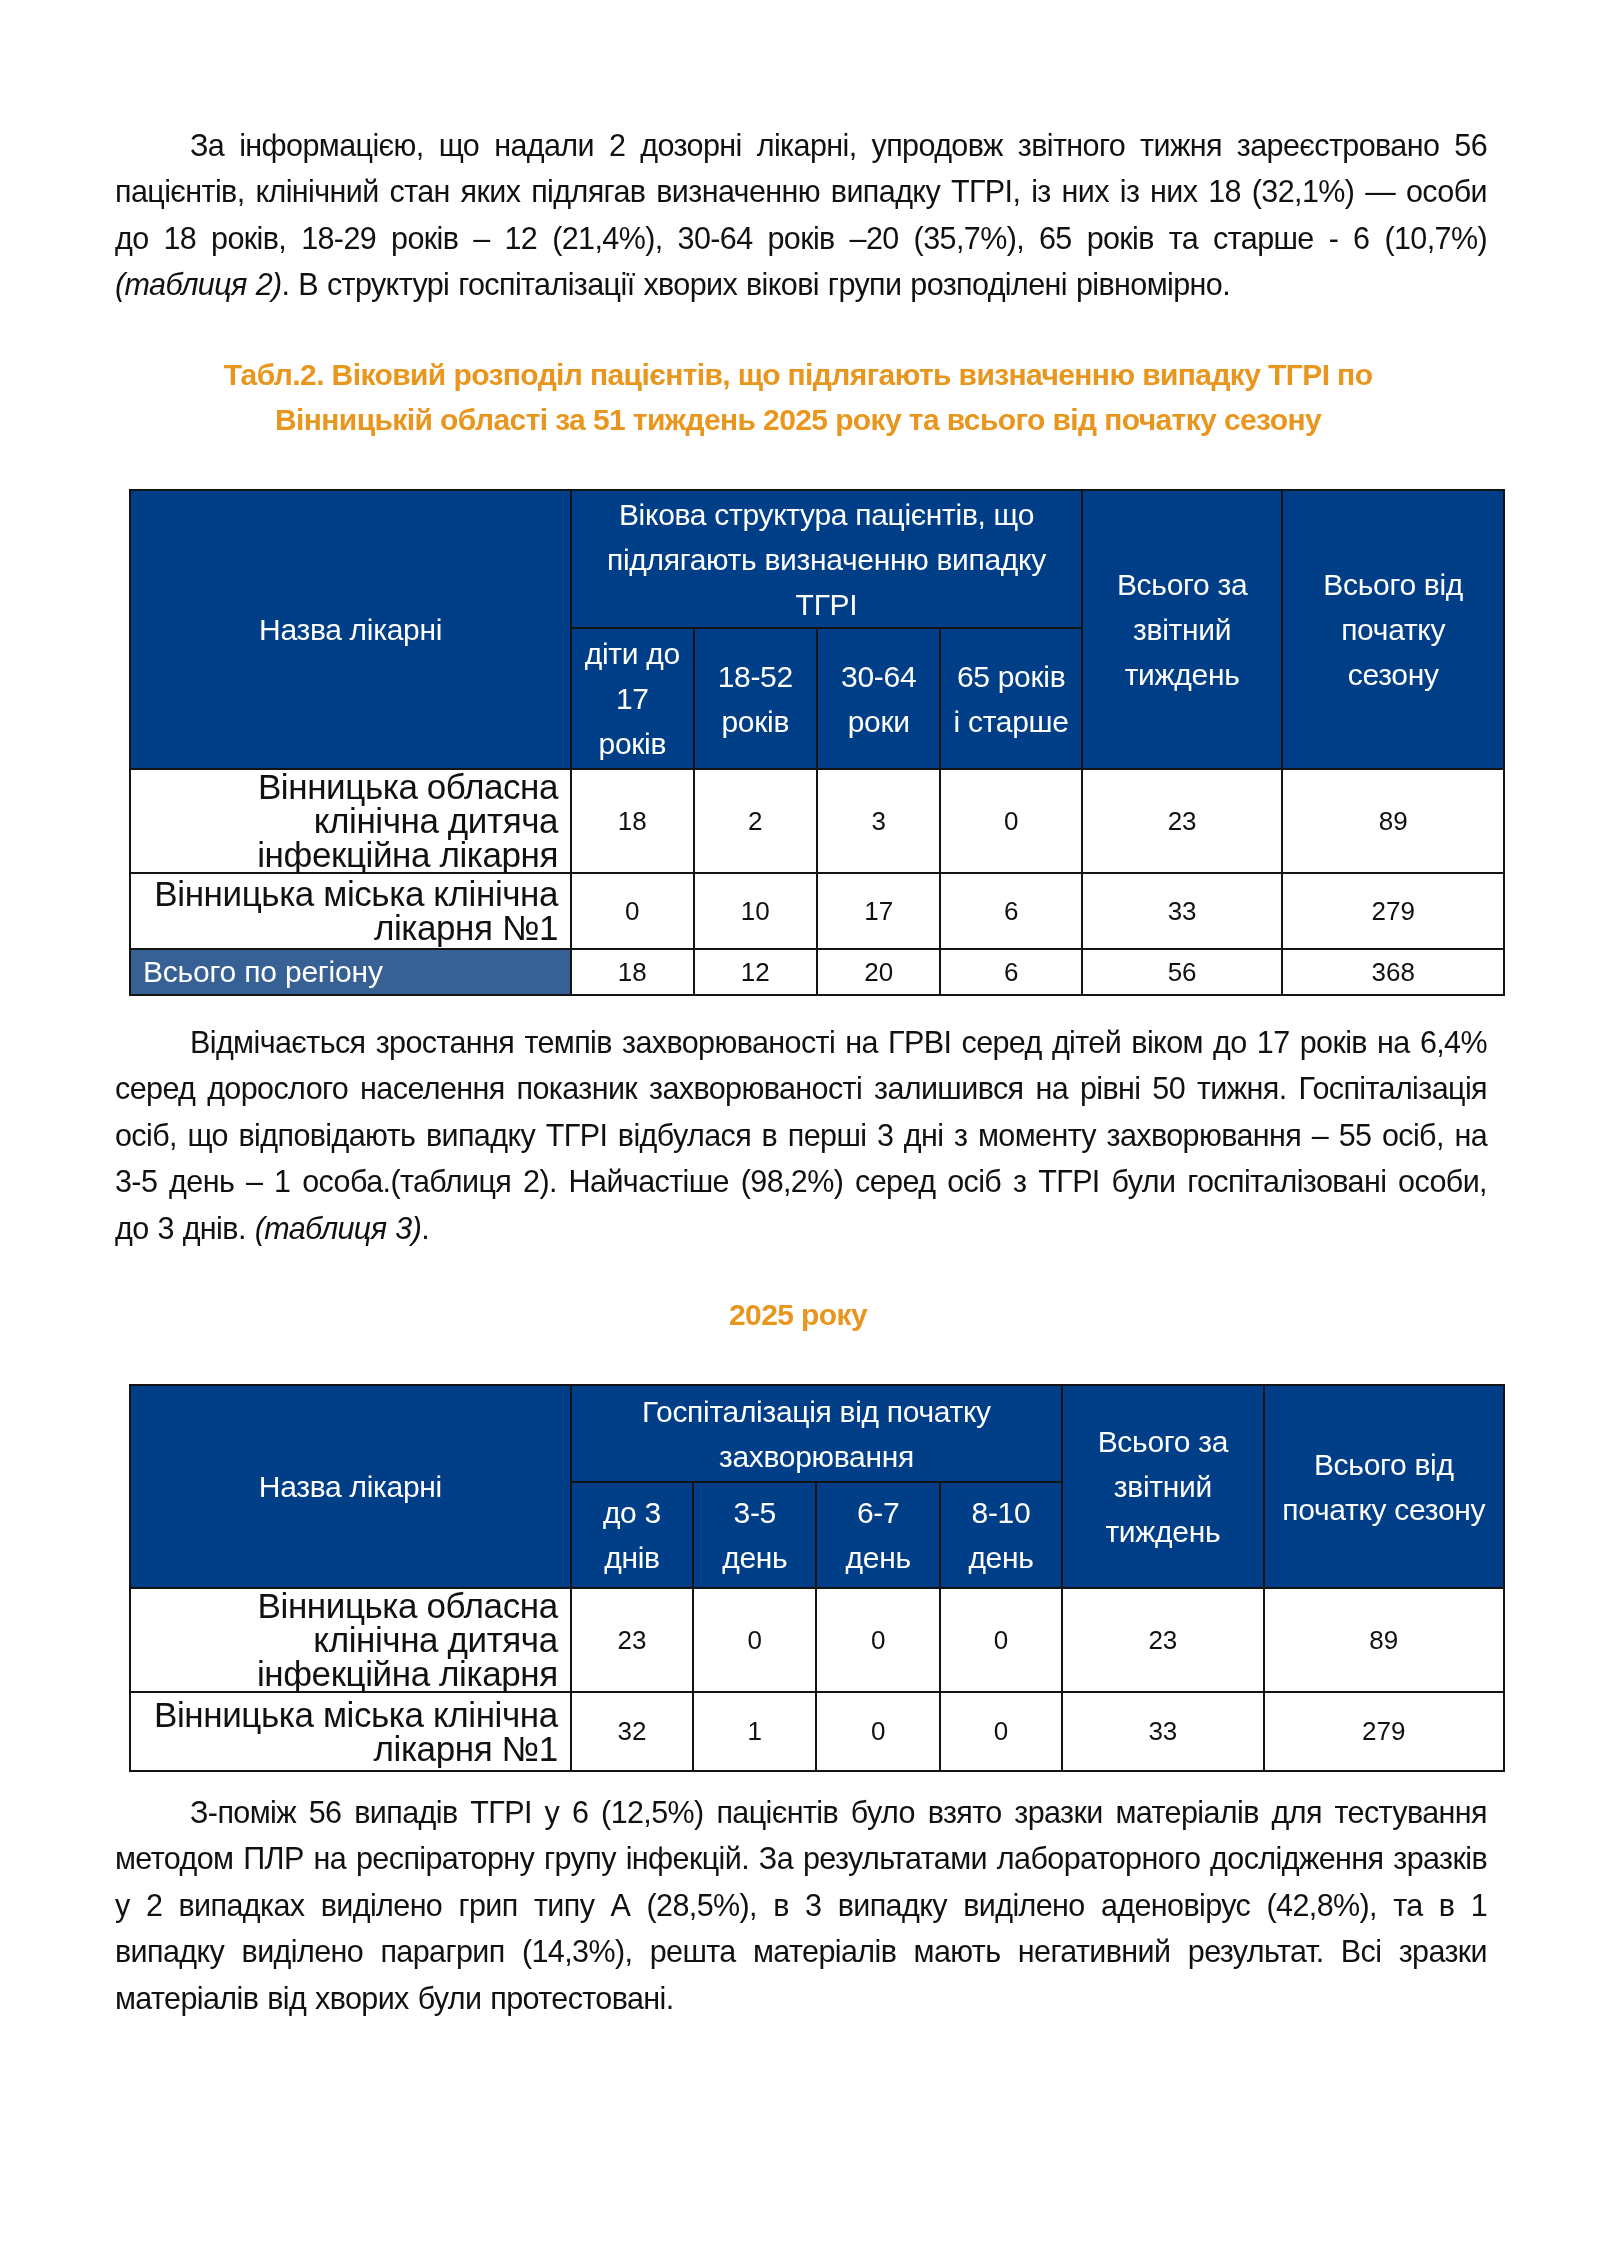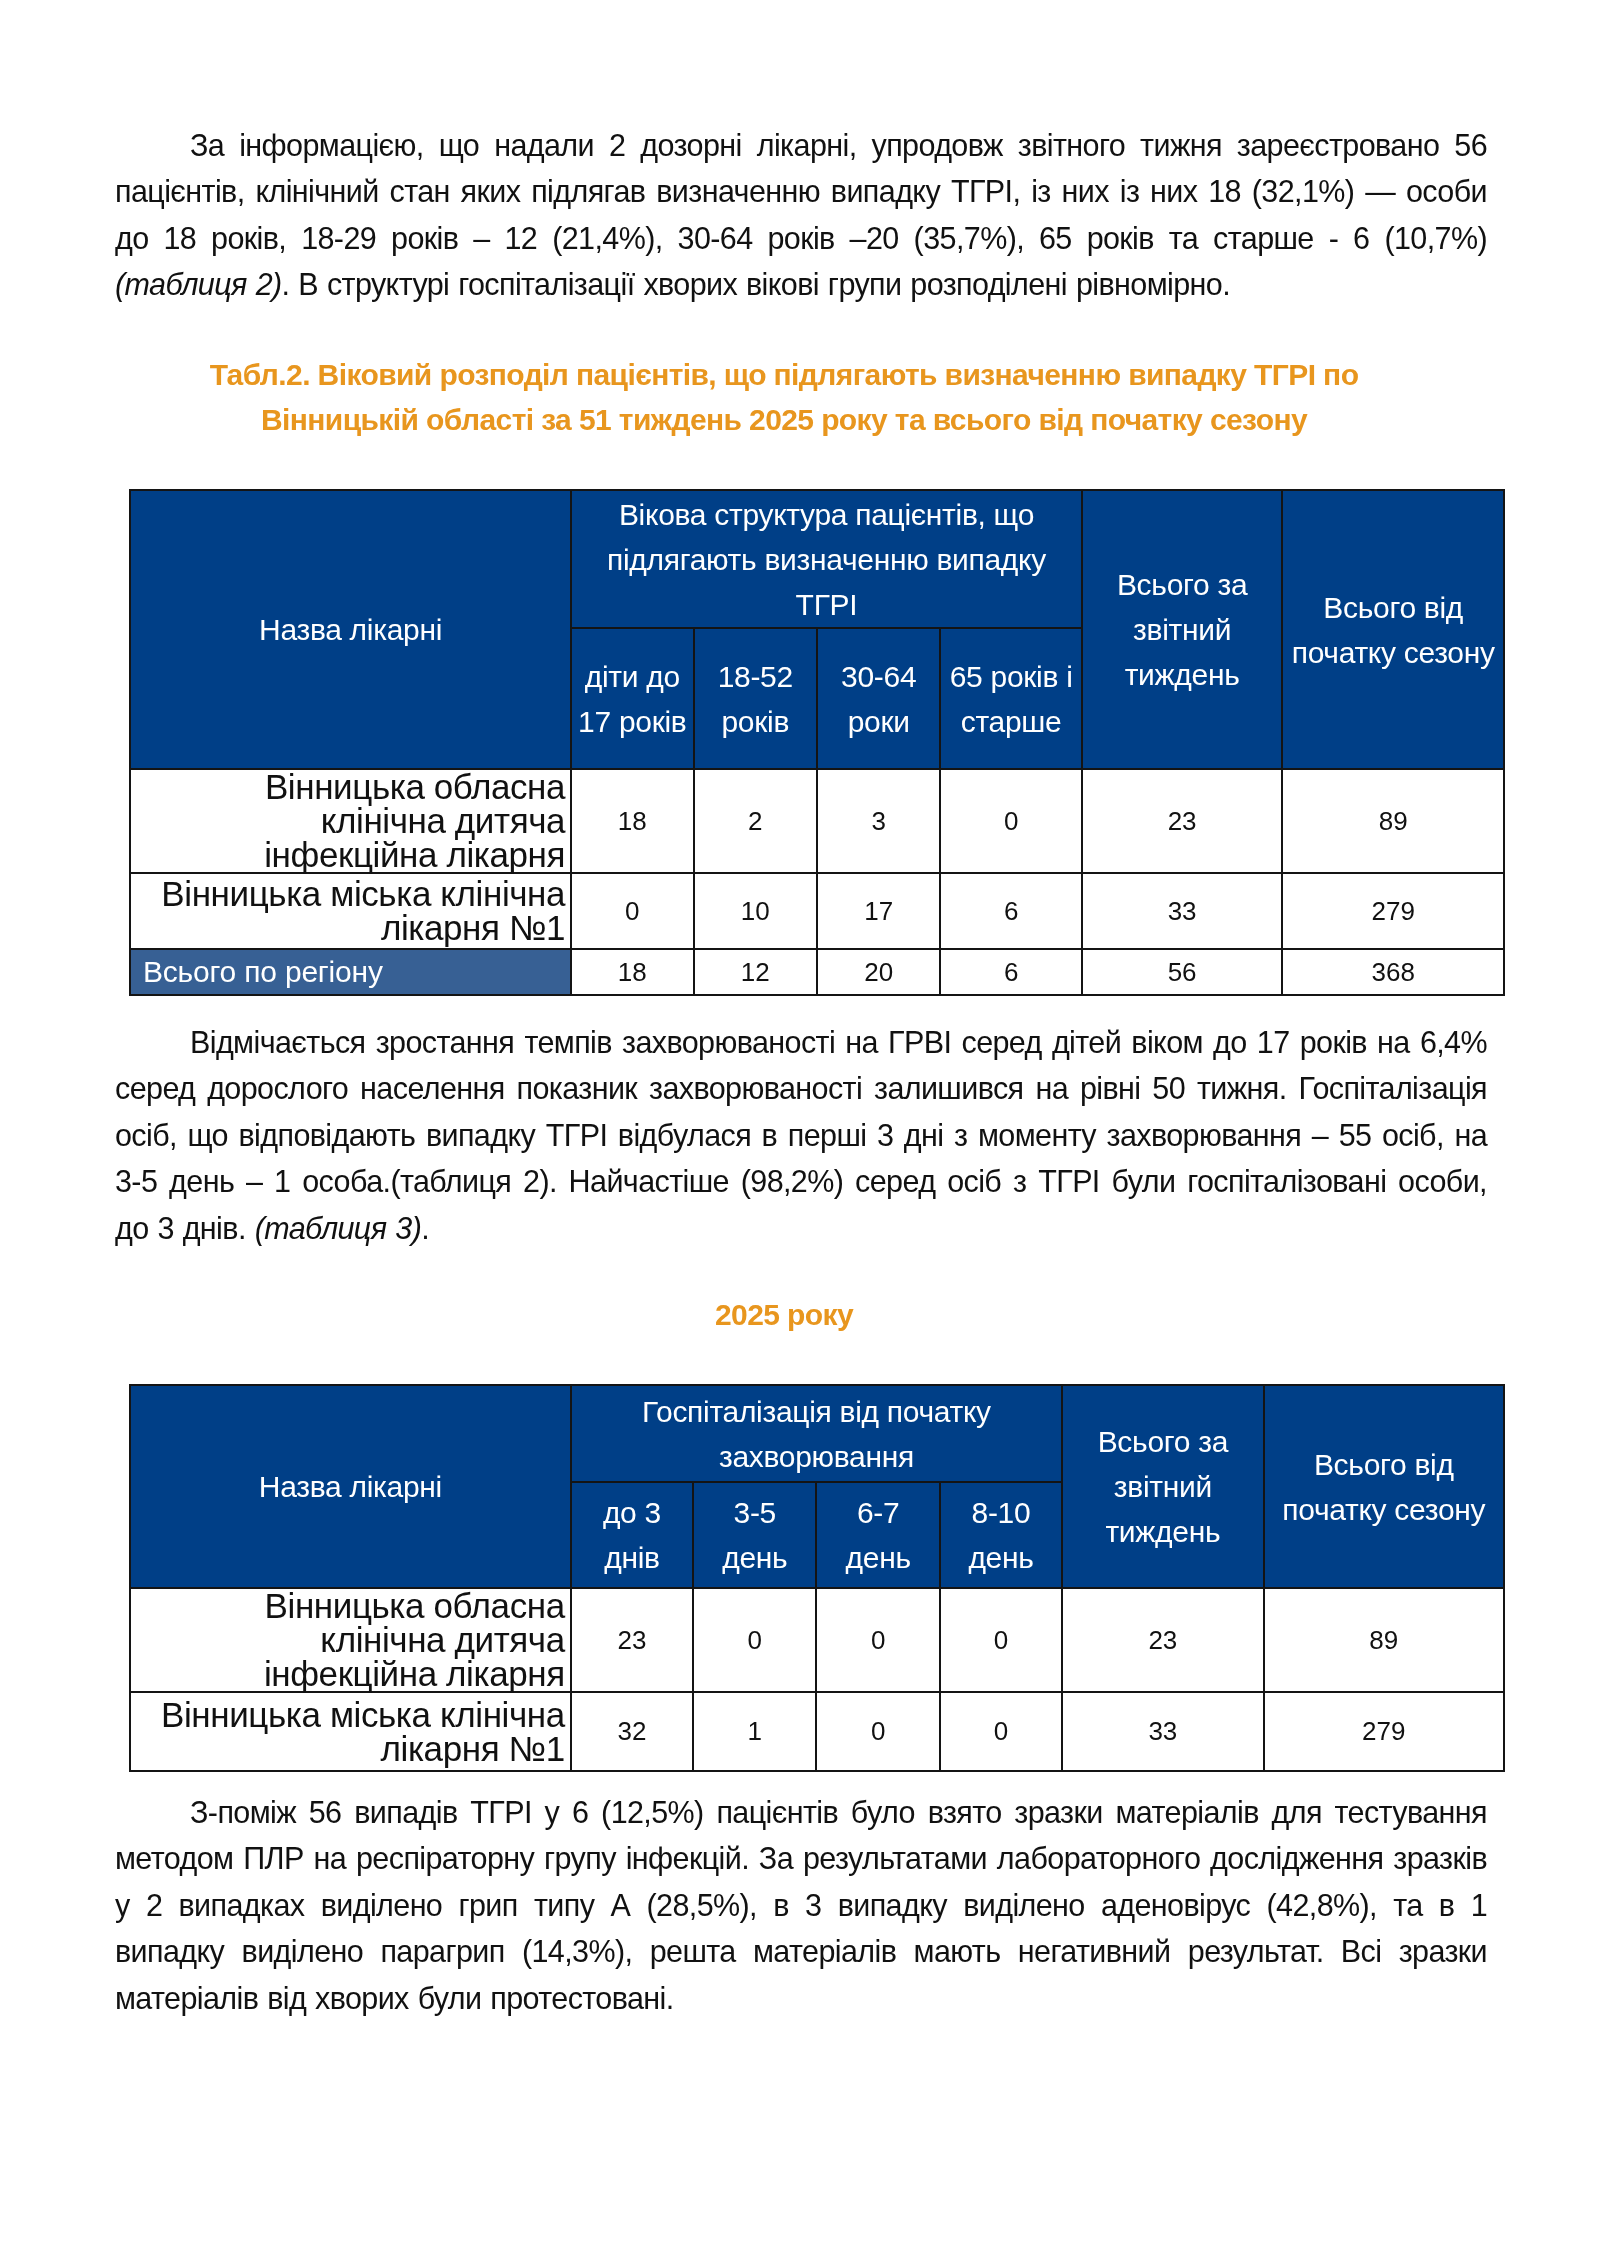--- a/index.html
+++ b/index.html
@@ -1,24 +1,24 @@
 <!DOCTYPE html>
 <html><head>
 <meta charset="utf-8">
 <style>
   html, body { margin: 0; padding: 0; background: #ffffff; }
   body { width: 1600px; height: 2262px; position: relative; overflow: hidden;
          font-family: "Liberation Sans", "DejaVu Sans", sans-serif; color: #111; }
   .para { position: absolute; left: 115px; width: 1372px; font-size: 30.5px; line-height: 46.4px;
           text-align: justify; letter-spacing: -0.6px; word-spacing: 1px; }
   .para .indent { display: inline-block; width: 75px; }
-  .caption { position: absolute; left: 98px; width: 1372px; text-align: center; color: #E8961E;
+  .caption { position: absolute; left: 112px; width: 1372px; text-align: center; color: #E8961E;
              font-weight: bold; font-size: 30px; line-height: 45px; letter-spacing: -0.6px; }
   table.dt { position: absolute; left: 129px; border-collapse: collapse; table-layout: fixed; }
-  table.dt td, table.dt th { border: 2.5px solid #141414; text-align: center; vertical-align: middle; padding: 0 5px; }
+  table.dt td, table.dt th { border: 2.5px solid #141414; text-align: center; vertical-align: middle; padding: 0 12px; }
   table.dt th { background: #003F87; color: #ffffff; font-weight: normal; font-size: 30px; line-height: 45px; letter-spacing: -0.3px; }
   table.dt td { font-size: 26px; color: #111; background: #fff; }
   table.dt td.hosp { text-align: right; font-family: Liberation Sans, sans-serif; font-size: 35px; line-height: 34px; padding-left: 12px; letter-spacing: -0.4px; }
   table.dt td.total-label { background: #376094; color: #fff; text-align: left; font-size: 30px; padding-left: 12px; letter-spacing: -0.2px; }
   i { }
 </style>
 </head>
 <body>
 
 <div class="para" style="top:122px;"><span class="indent"></span><span>За інформацією, що надали 2 дозорні лікарні, упродовж звітного тижня зареєстровано 56 пацієнтів, клінічний стан яких підлягав визначенню випадку ТГРІ, із них із них 18 (32,1%) — особи до 18 років, 18-29 років – 12 (21,4%), 30-64 років –20 (35,7%), 65 років та старше - 6 (10,7%) </span><i>(таблиця 2)</i><span>. В структурі госпіталізації хворих вікові групи розподілені рівномірно.</span></div>

